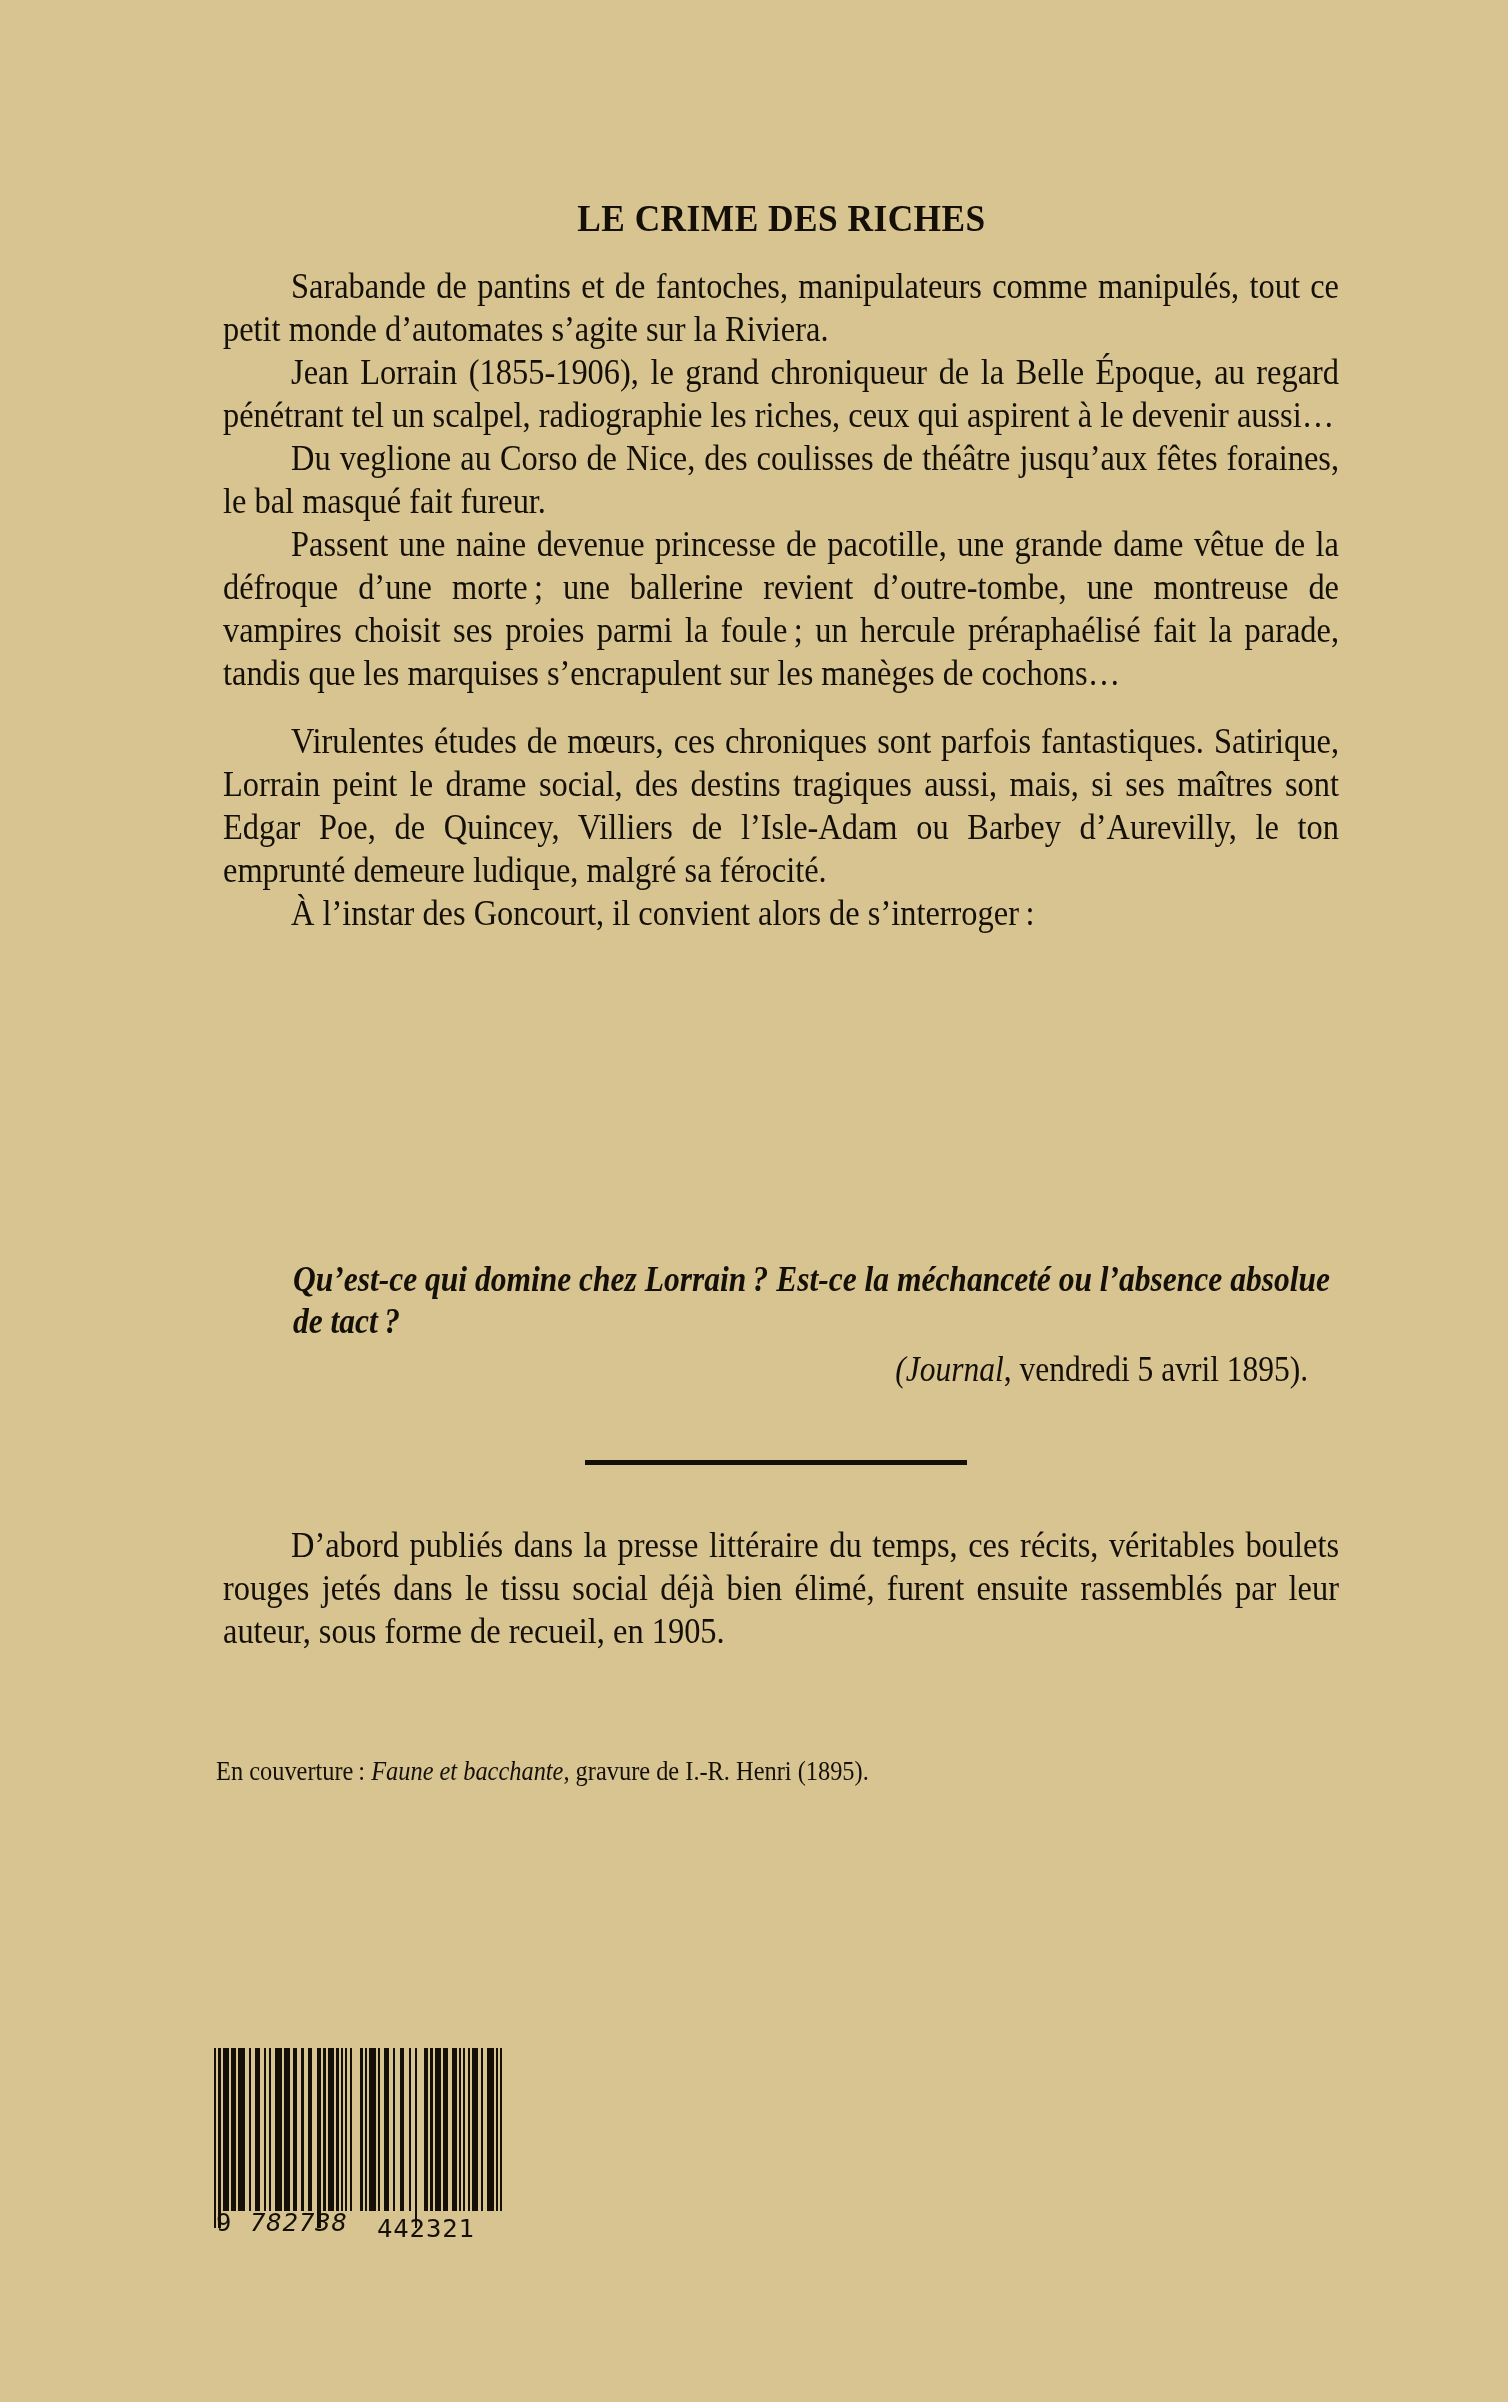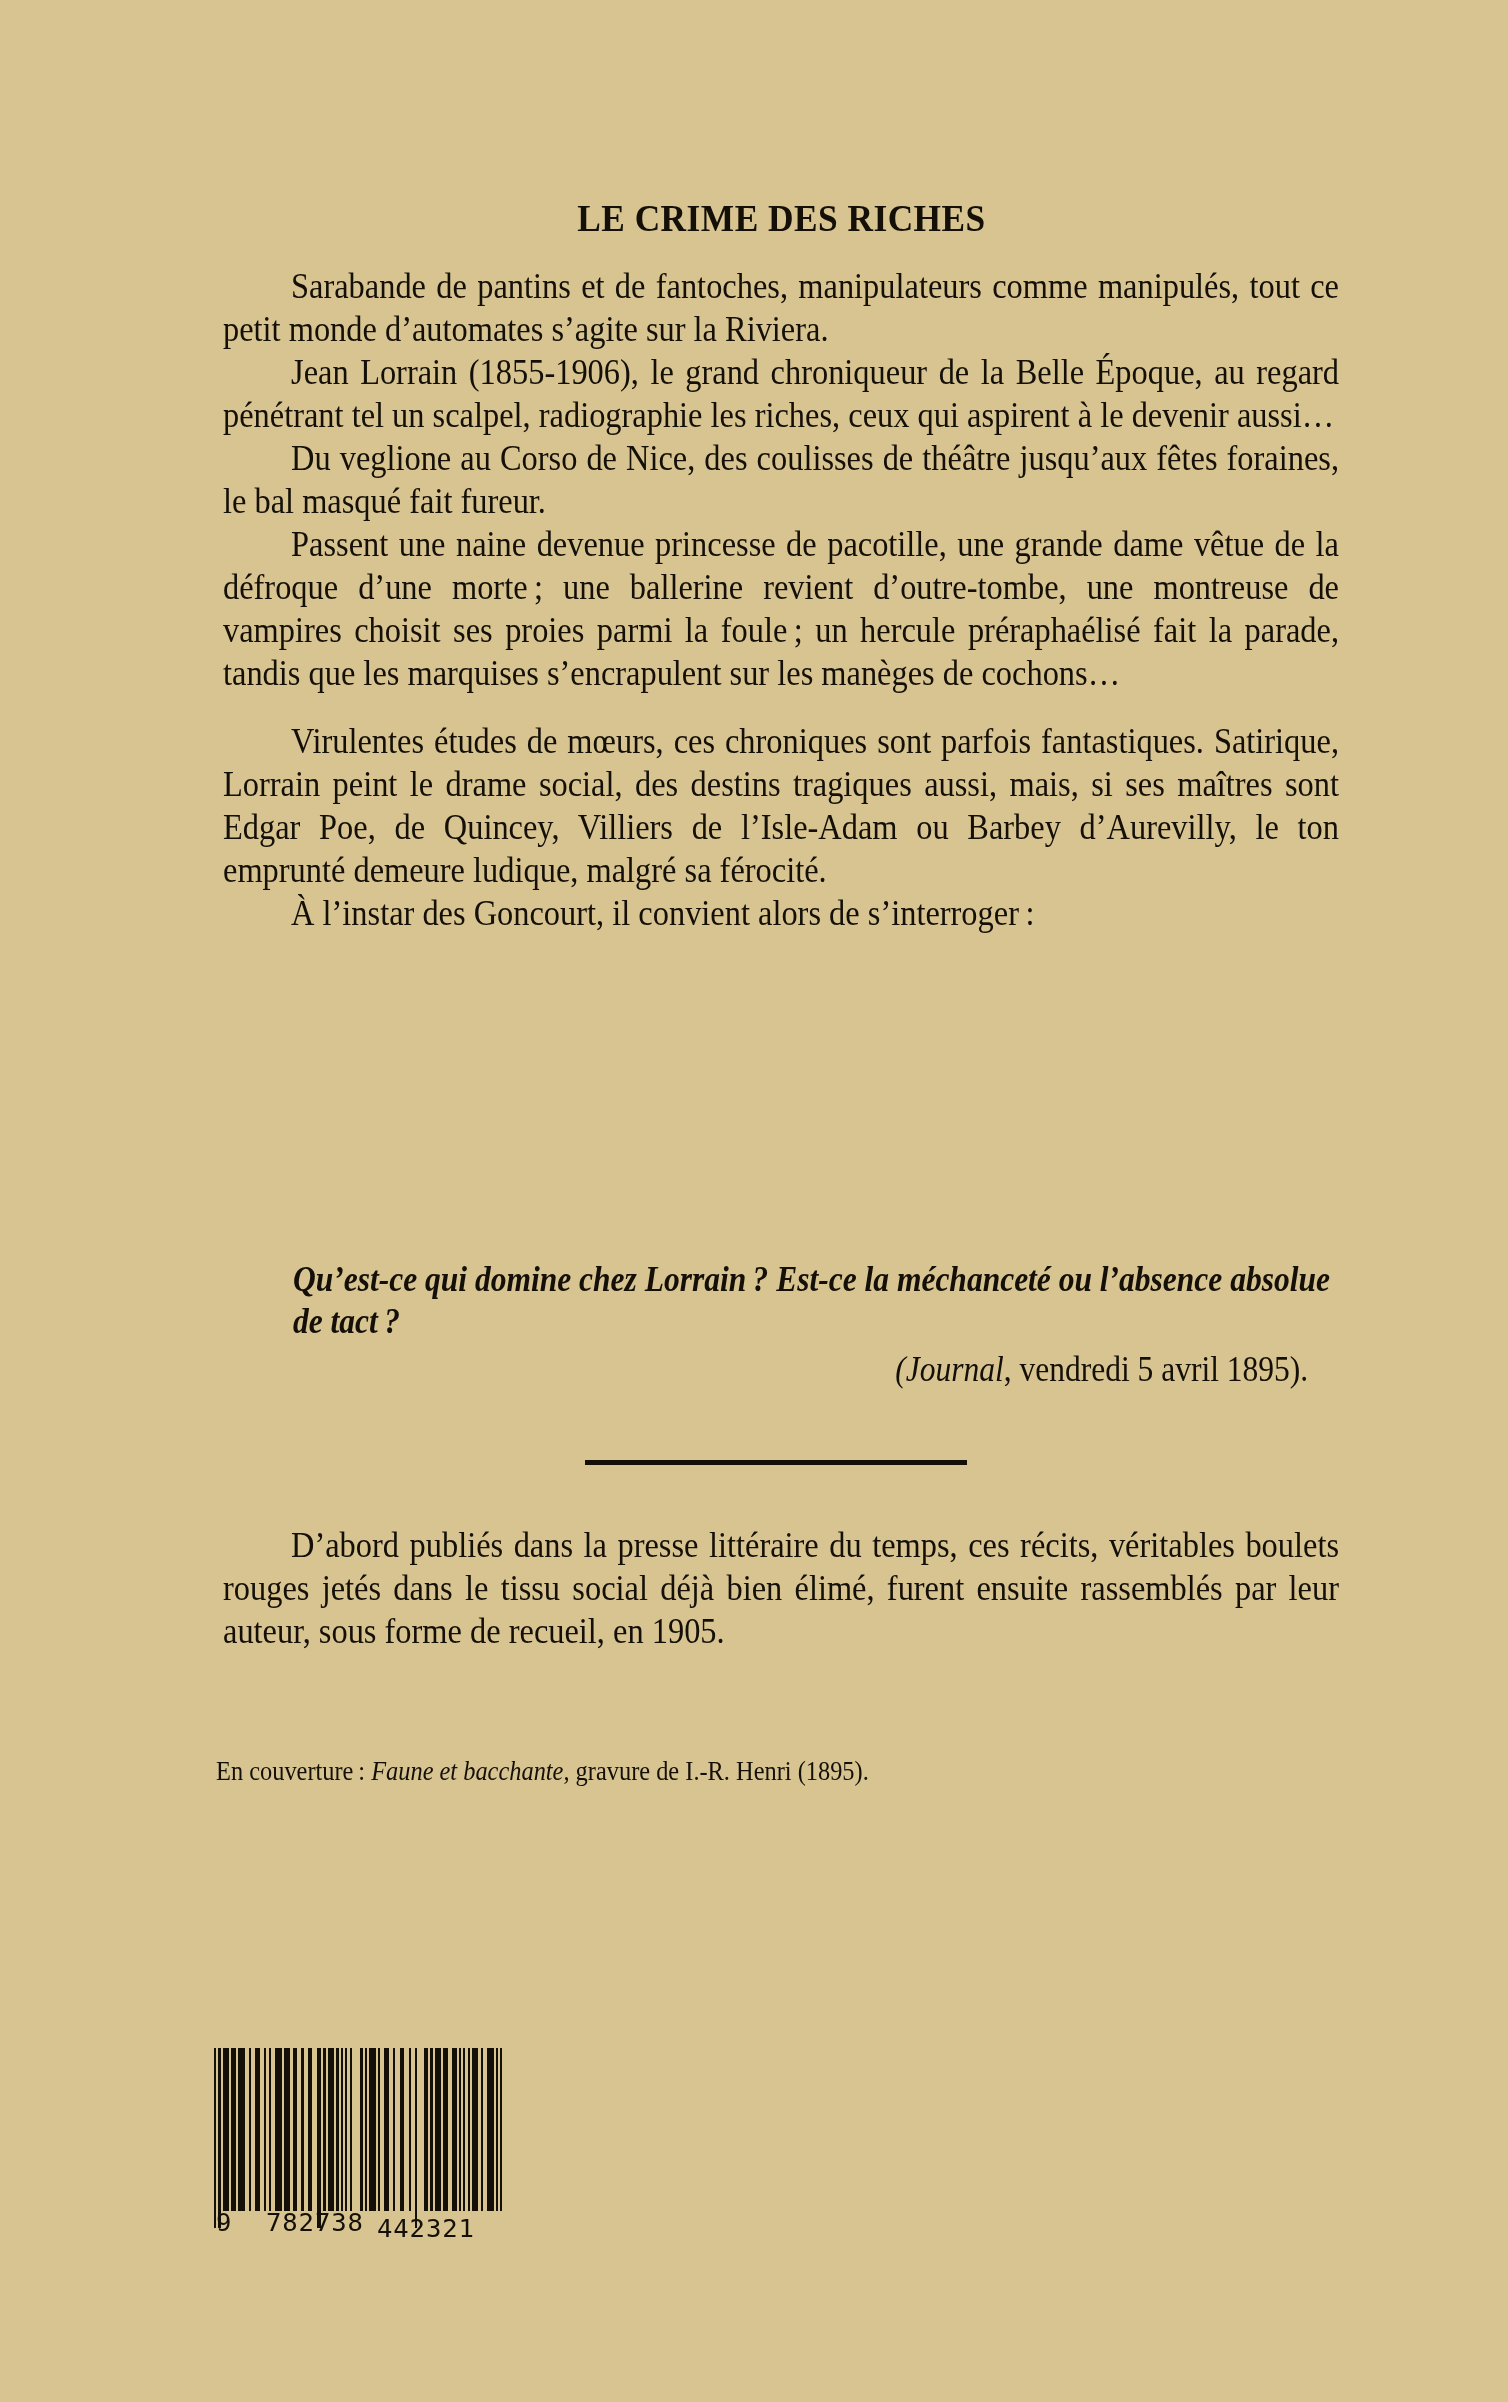--- a/index.html
+++ b/index.html
@@ -162,21 +162,21 @@
     left: 0;
     top: 159px;
     width: 303px;
     font-family: "DejaVu Sans Mono", "Liberation Mono", monospace;
     font-size: 25.6px;
     letter-spacing: 0.9px;
     color: #141008;
     white-space: nowrap;
   }
   .barcode-digits .lead { position: absolute; left: 1.9px; top: 0; }
-  .barcode-digits .grp1 { position: absolute; left: 52px; top: 0; }
+  .barcode-digits .grp1 { position: absolute; left: 36px; top: 0; font-style: italic; }
   .barcode-digits .grp2 { position: absolute; left: 163px; top: 0; margin-top: 6px; }
 </style>
 </head>
 <body>
 
 <div class="page">
 
   <div class="column">
     <h1 class="book-title">LE CRIME DES RICHES</h1>
 

